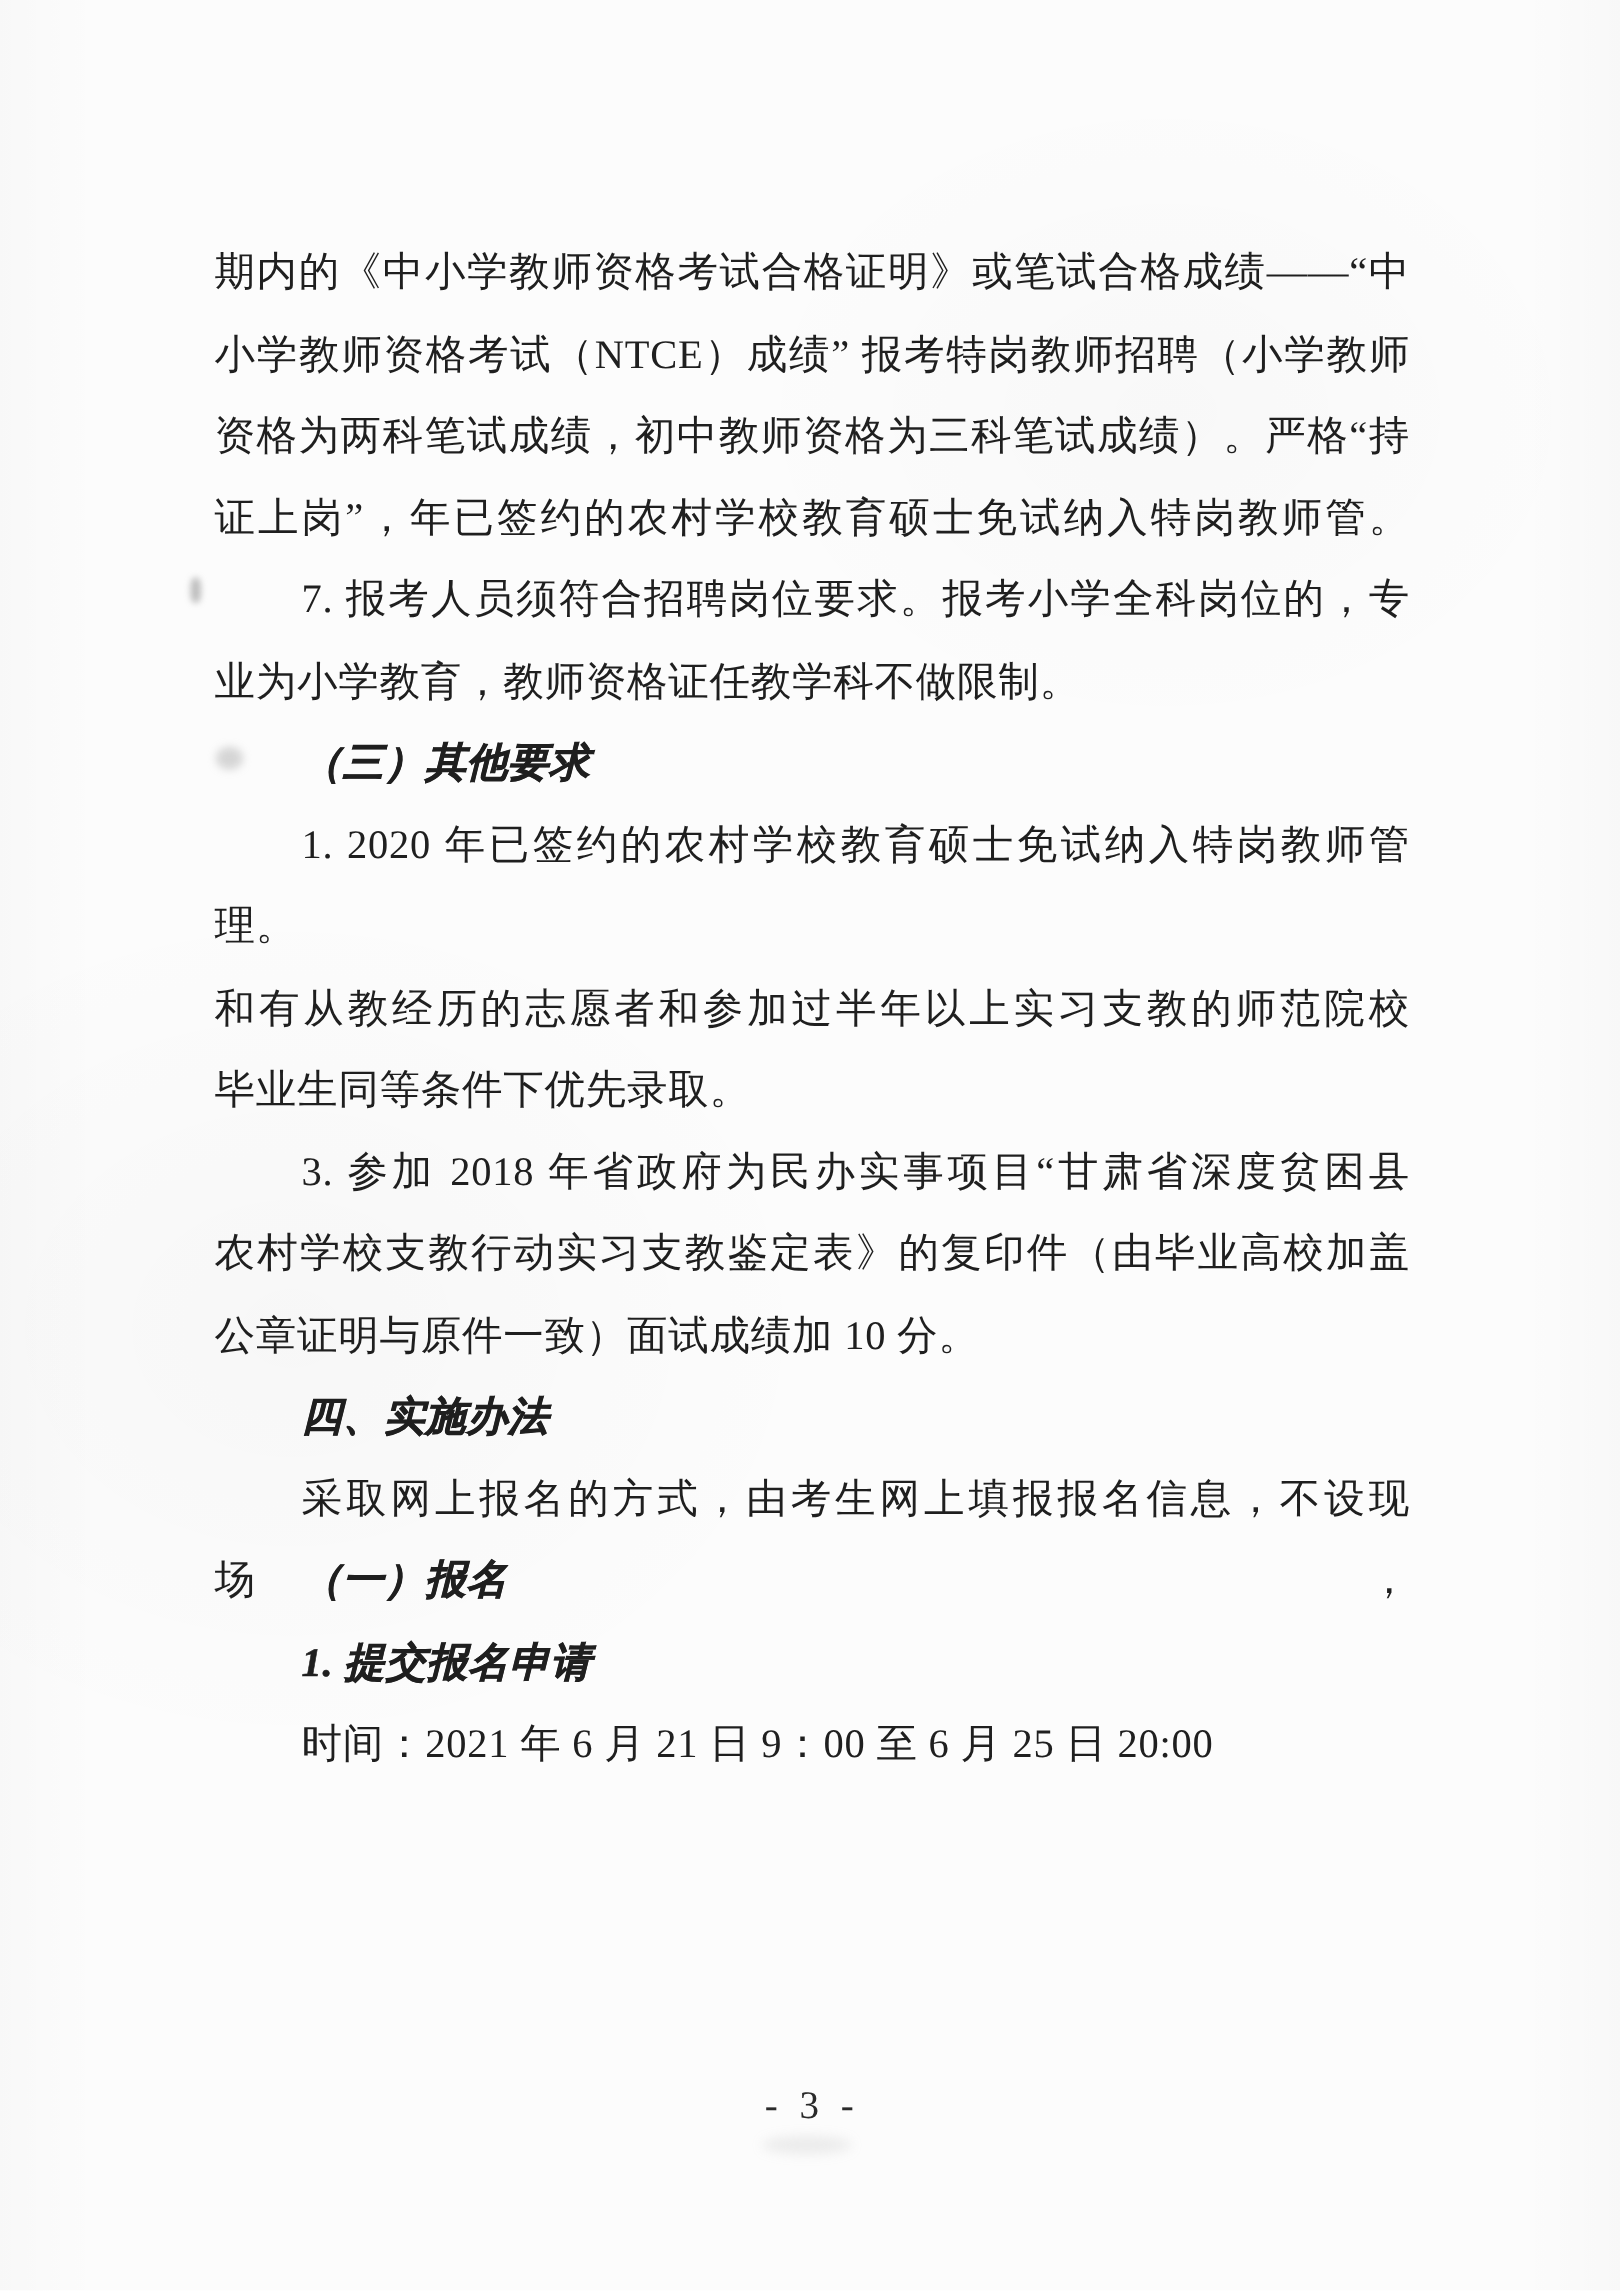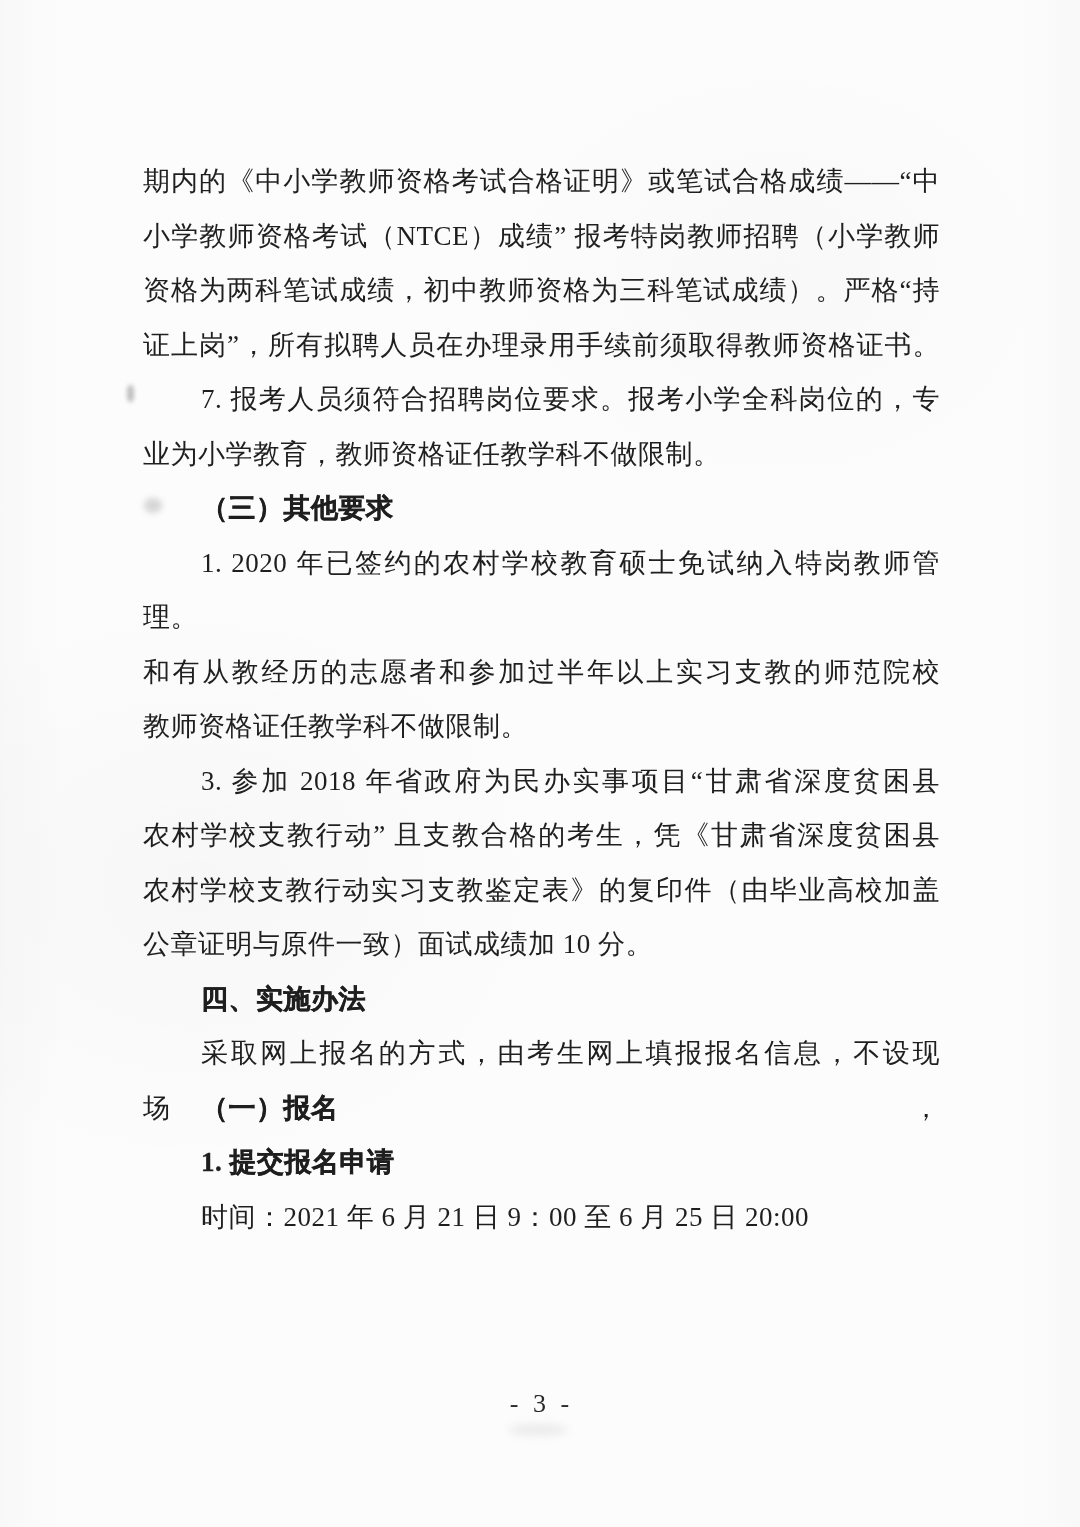--- a/index.html
+++ b/index.html
@@ -36,20 +36,21 @@
   }
   .indent {
     text-indent: 58px;
   }
   .fill {
     text-align: justify;
     text-align-last: justify;
   }
   .bold {
     font-weight: 700;
+    font-style: italic;
     -webkit-text-stroke: 0.4px #1f1f1f;
   }
   .footer {
     position: absolute;
     left: 143px;
     top: 1384px;
     width: 797px;
     height: 40px;
     line-height: 40px;
     text-align: center;
@@ -92,30 +93,29 @@
 </style>
 </head>
 <body>
 
 <div class="page">
 
   <div class="content">
     <div class="line fill">期内的《中小学教师资格考试合格证明》或笔试合格成绩——“中</div>
     <div class="line fill">小学教师资格考试（NTCE）成绩” 报考特岗教师招聘（小学教师</div>
     <div class="line fill">资格为两科笔试成绩，初中教师资格为三科笔试成绩）。严格“持</div>
-    <div class="line fill">证上岗”，所有拟聘人员在办理录用手续前须取得教师资格证书。</div>
+    <div class="line fill">证上岗”，年已签约的农村学校教育硕士免试纳入特岗教师管。</div>
     <div class="line indent fill">7. 报考人员须符合招聘岗位要求。报考小学全科岗位的，专</div>
     <div class="line">业为小学教育，教师资格证任教学科不做限制。</div>
     <div class="line indent bold">（三）其他要求</div>
     <div class="line indent fill">1. 2020 年已签约的农村学校教育硕士免试纳入特岗教师管</div>
     <div class="line">理。</div>
     <div class="line fill">和有从教经历的志愿者和参加过半年以上实习支教的师范院校</div>
-    <div class="line">教师资格证任教学科不做限制。</div>
+    <div class="line">毕业生同等条件下优先录取。</div>
     <div class="line indent fill">3. 参加 2018 年省政府为民办实事项目“甘肃省深度贫困县</div>
-    <div class="line fill">农村学校支教行动” 且支教合格的考生，凭《甘肃省深度贫困县</div>
     <div class="line fill">农村学校支教行动实习支教鉴定表》的复印件（由毕业高校加盖</div>
     <div class="line">公章证明与原件一致）面试成绩加 10 分。</div>
     <div class="line indent bold">四、实施办法</div>
     <div class="line indent fill">采取网上报名的方式，由考生网上填报报名信息，不设现场，</div>
     <div class="line indent bold">（一）报名</div>
     <div class="line indent bold">1. 提交报名申请</div>
     <div class="line indent">时间：2021 年 6 月 21 日 9：00 至 6 月 25 日 20:00</div>
   </div>
 
   <div class="footer">- 3 -</div>

